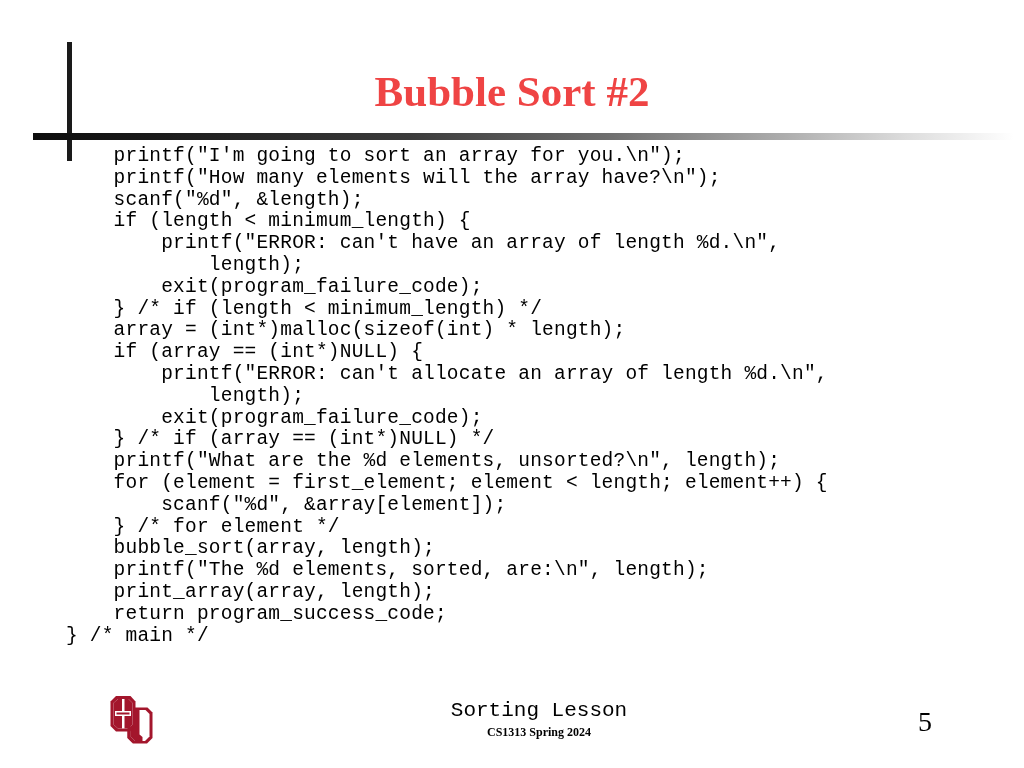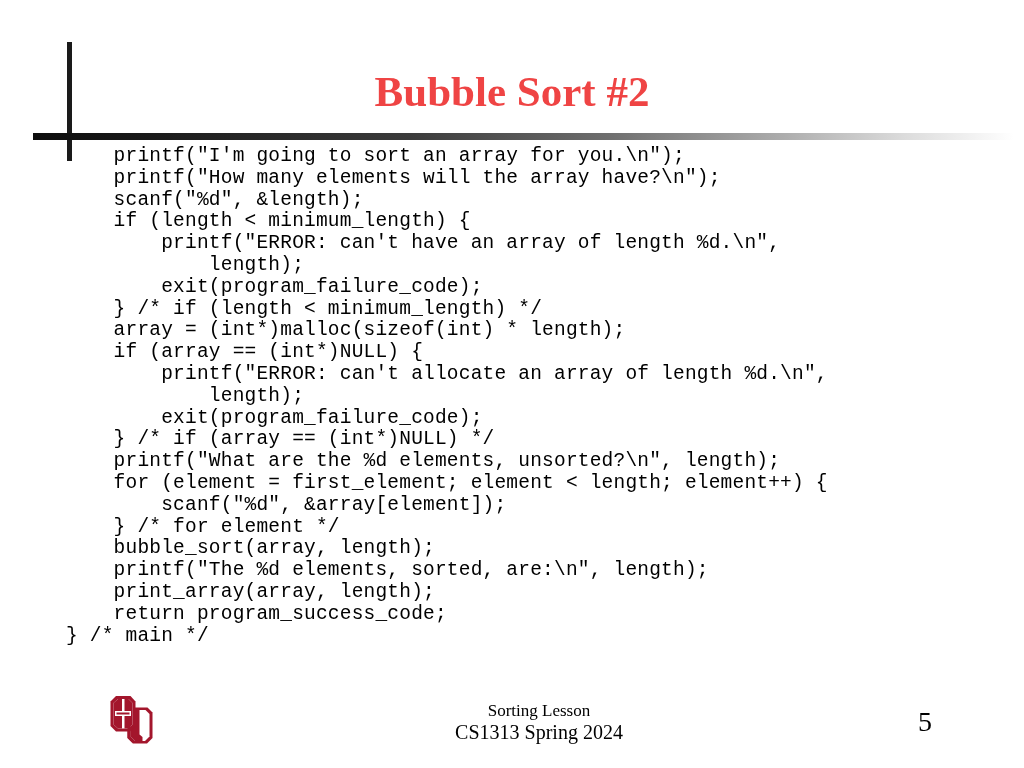--- a/index.html
+++ b/index.html
@@ -86,28 +86,29 @@
   }
   #footer-center {
     position: absolute;
     left: 362px;
     top: 698px;
     width: 354px;
     text-align: center;
     color: #000000;
   }
   #footer-lesson {
-    font-family: Liberation Serif, serif;
-    font-size: 17px;
+    font-family: Liberation Mono, monospace;
+    font-size: 21px;
     line-height: 25px;
   }
   #footer-course {
     font-family: "Liberation Serif", "DejaVu Serif", serif;
-    font-size: 20px;
+    font-size: 12px;
     line-height: 19px;
+    font-weight: bold;
   }
   #page-number {
     position: absolute;
     left: 880px;
     top: 706px;
     width: 90px;
     text-align: center;
     font-family: "Liberation Serif", "DejaVu Serif", serif;
     font-size: 28px;
     line-height: 32px;

